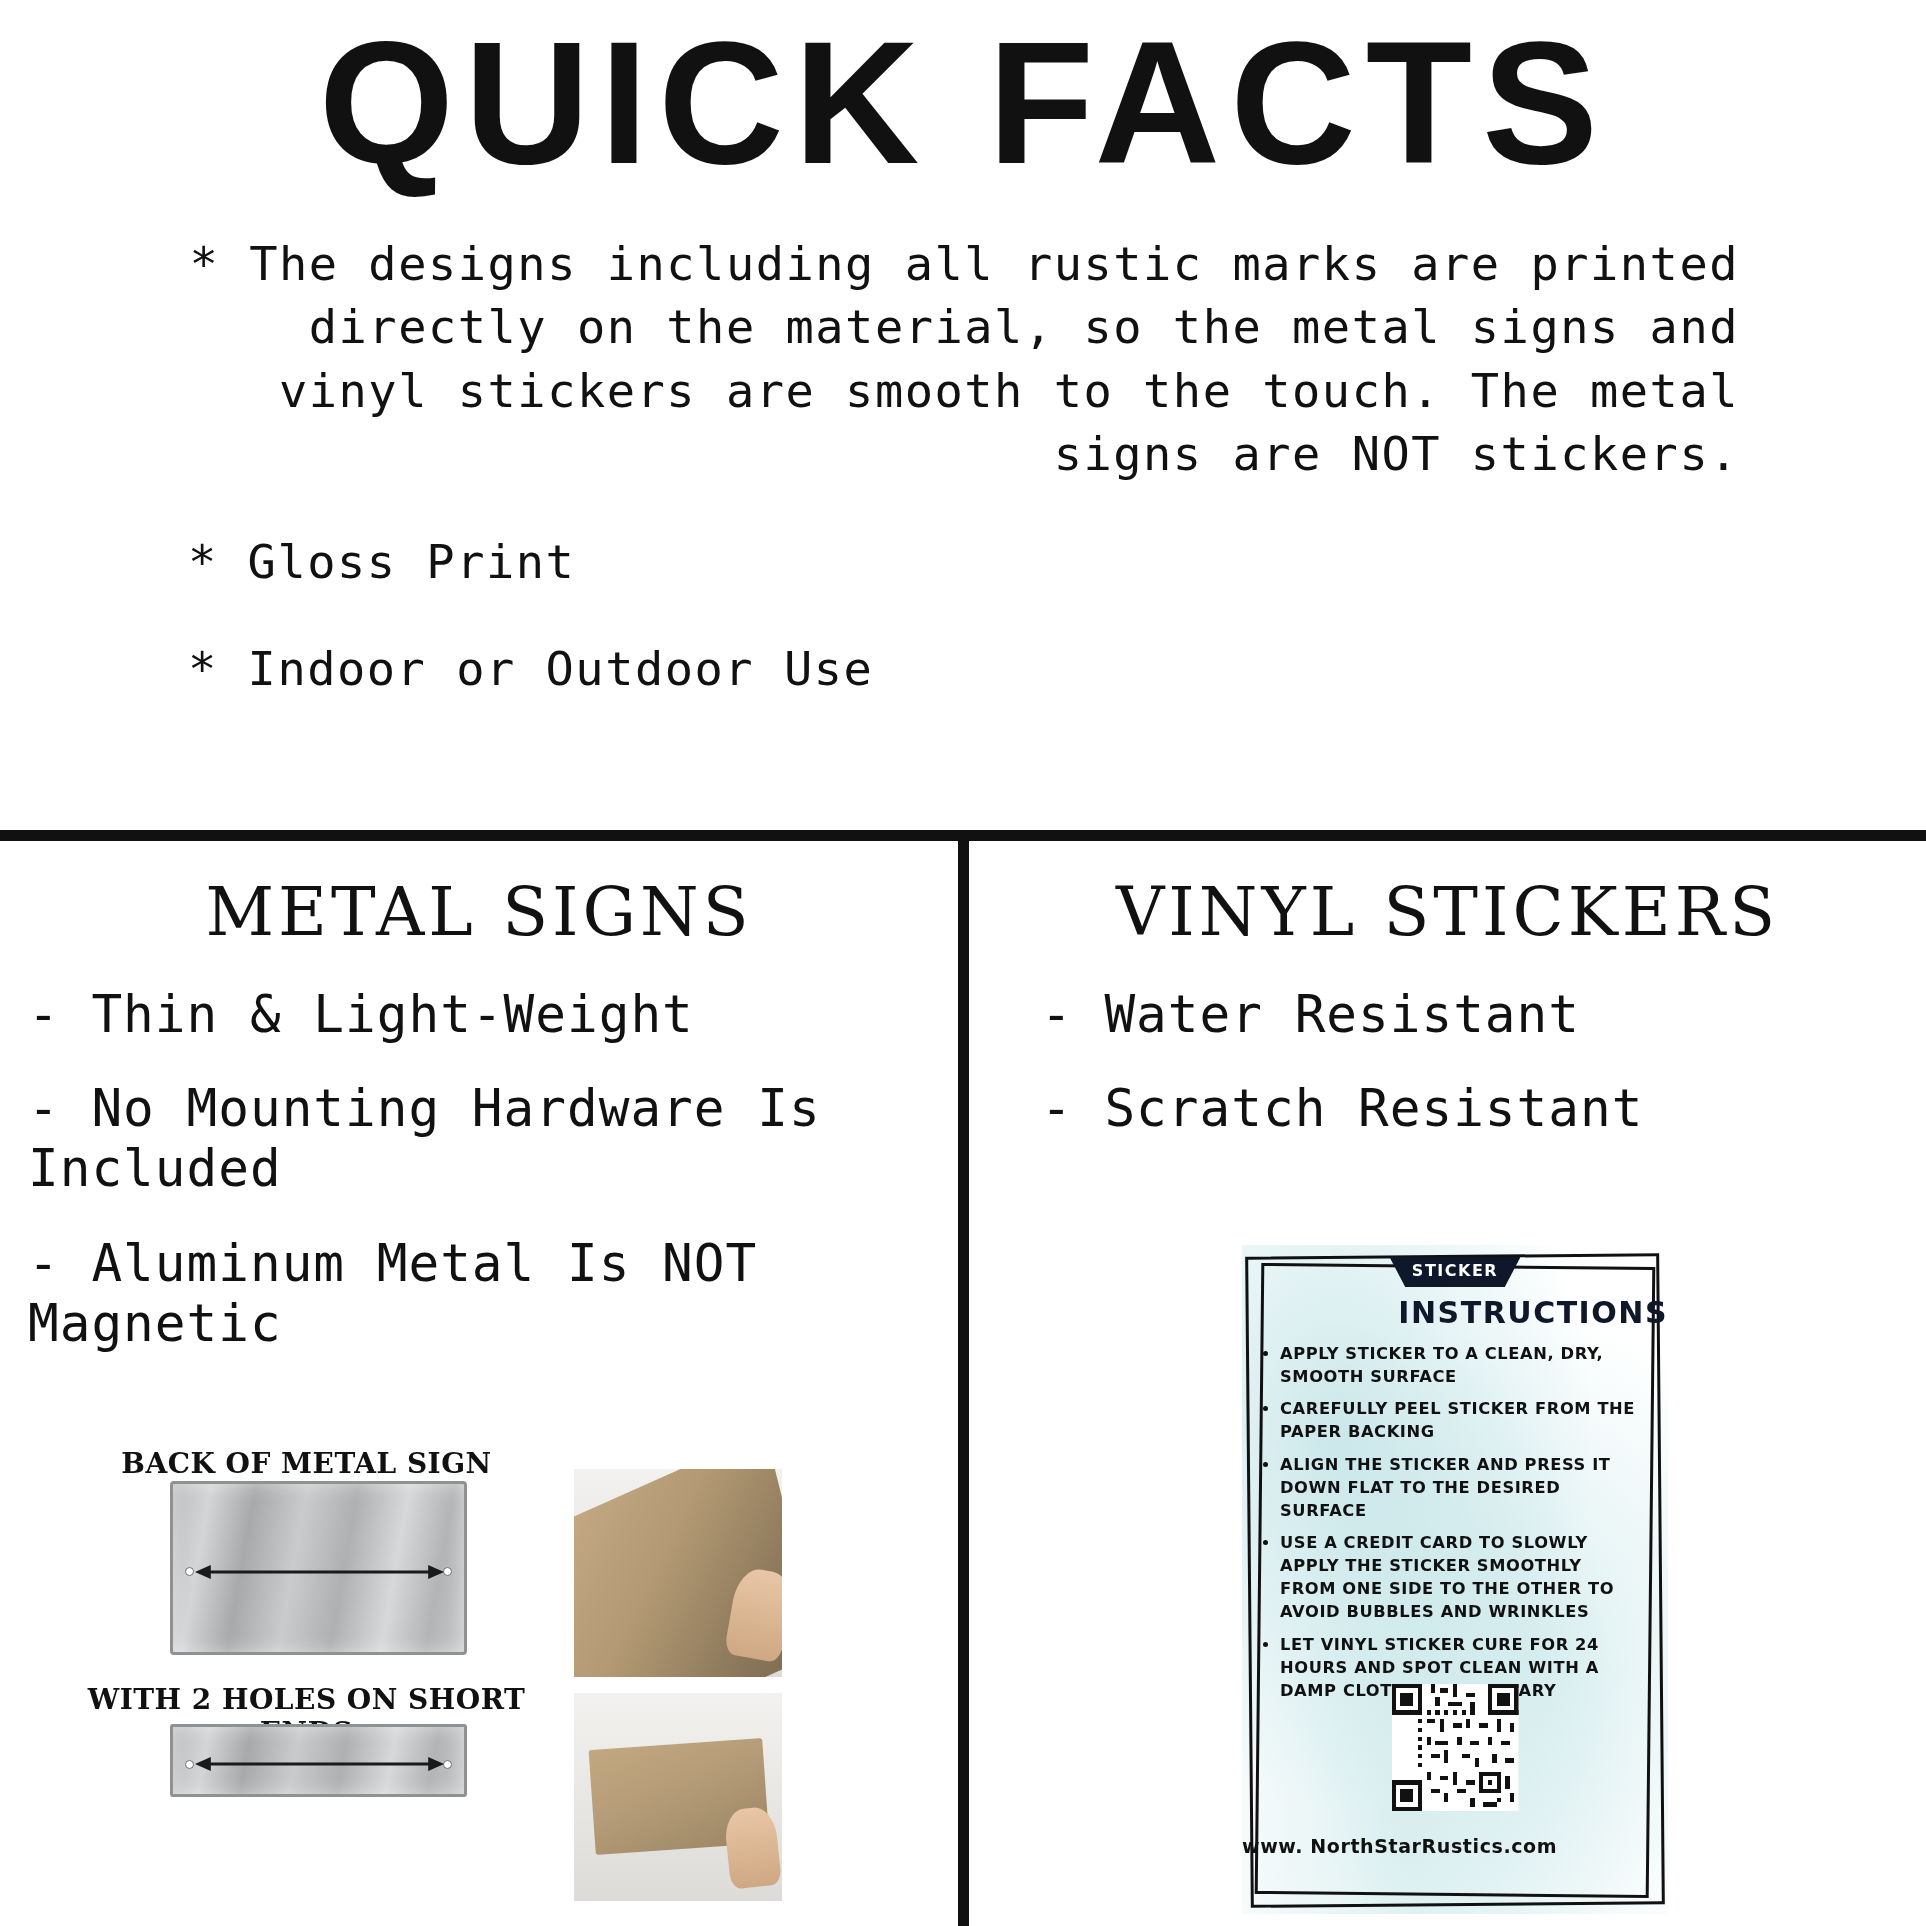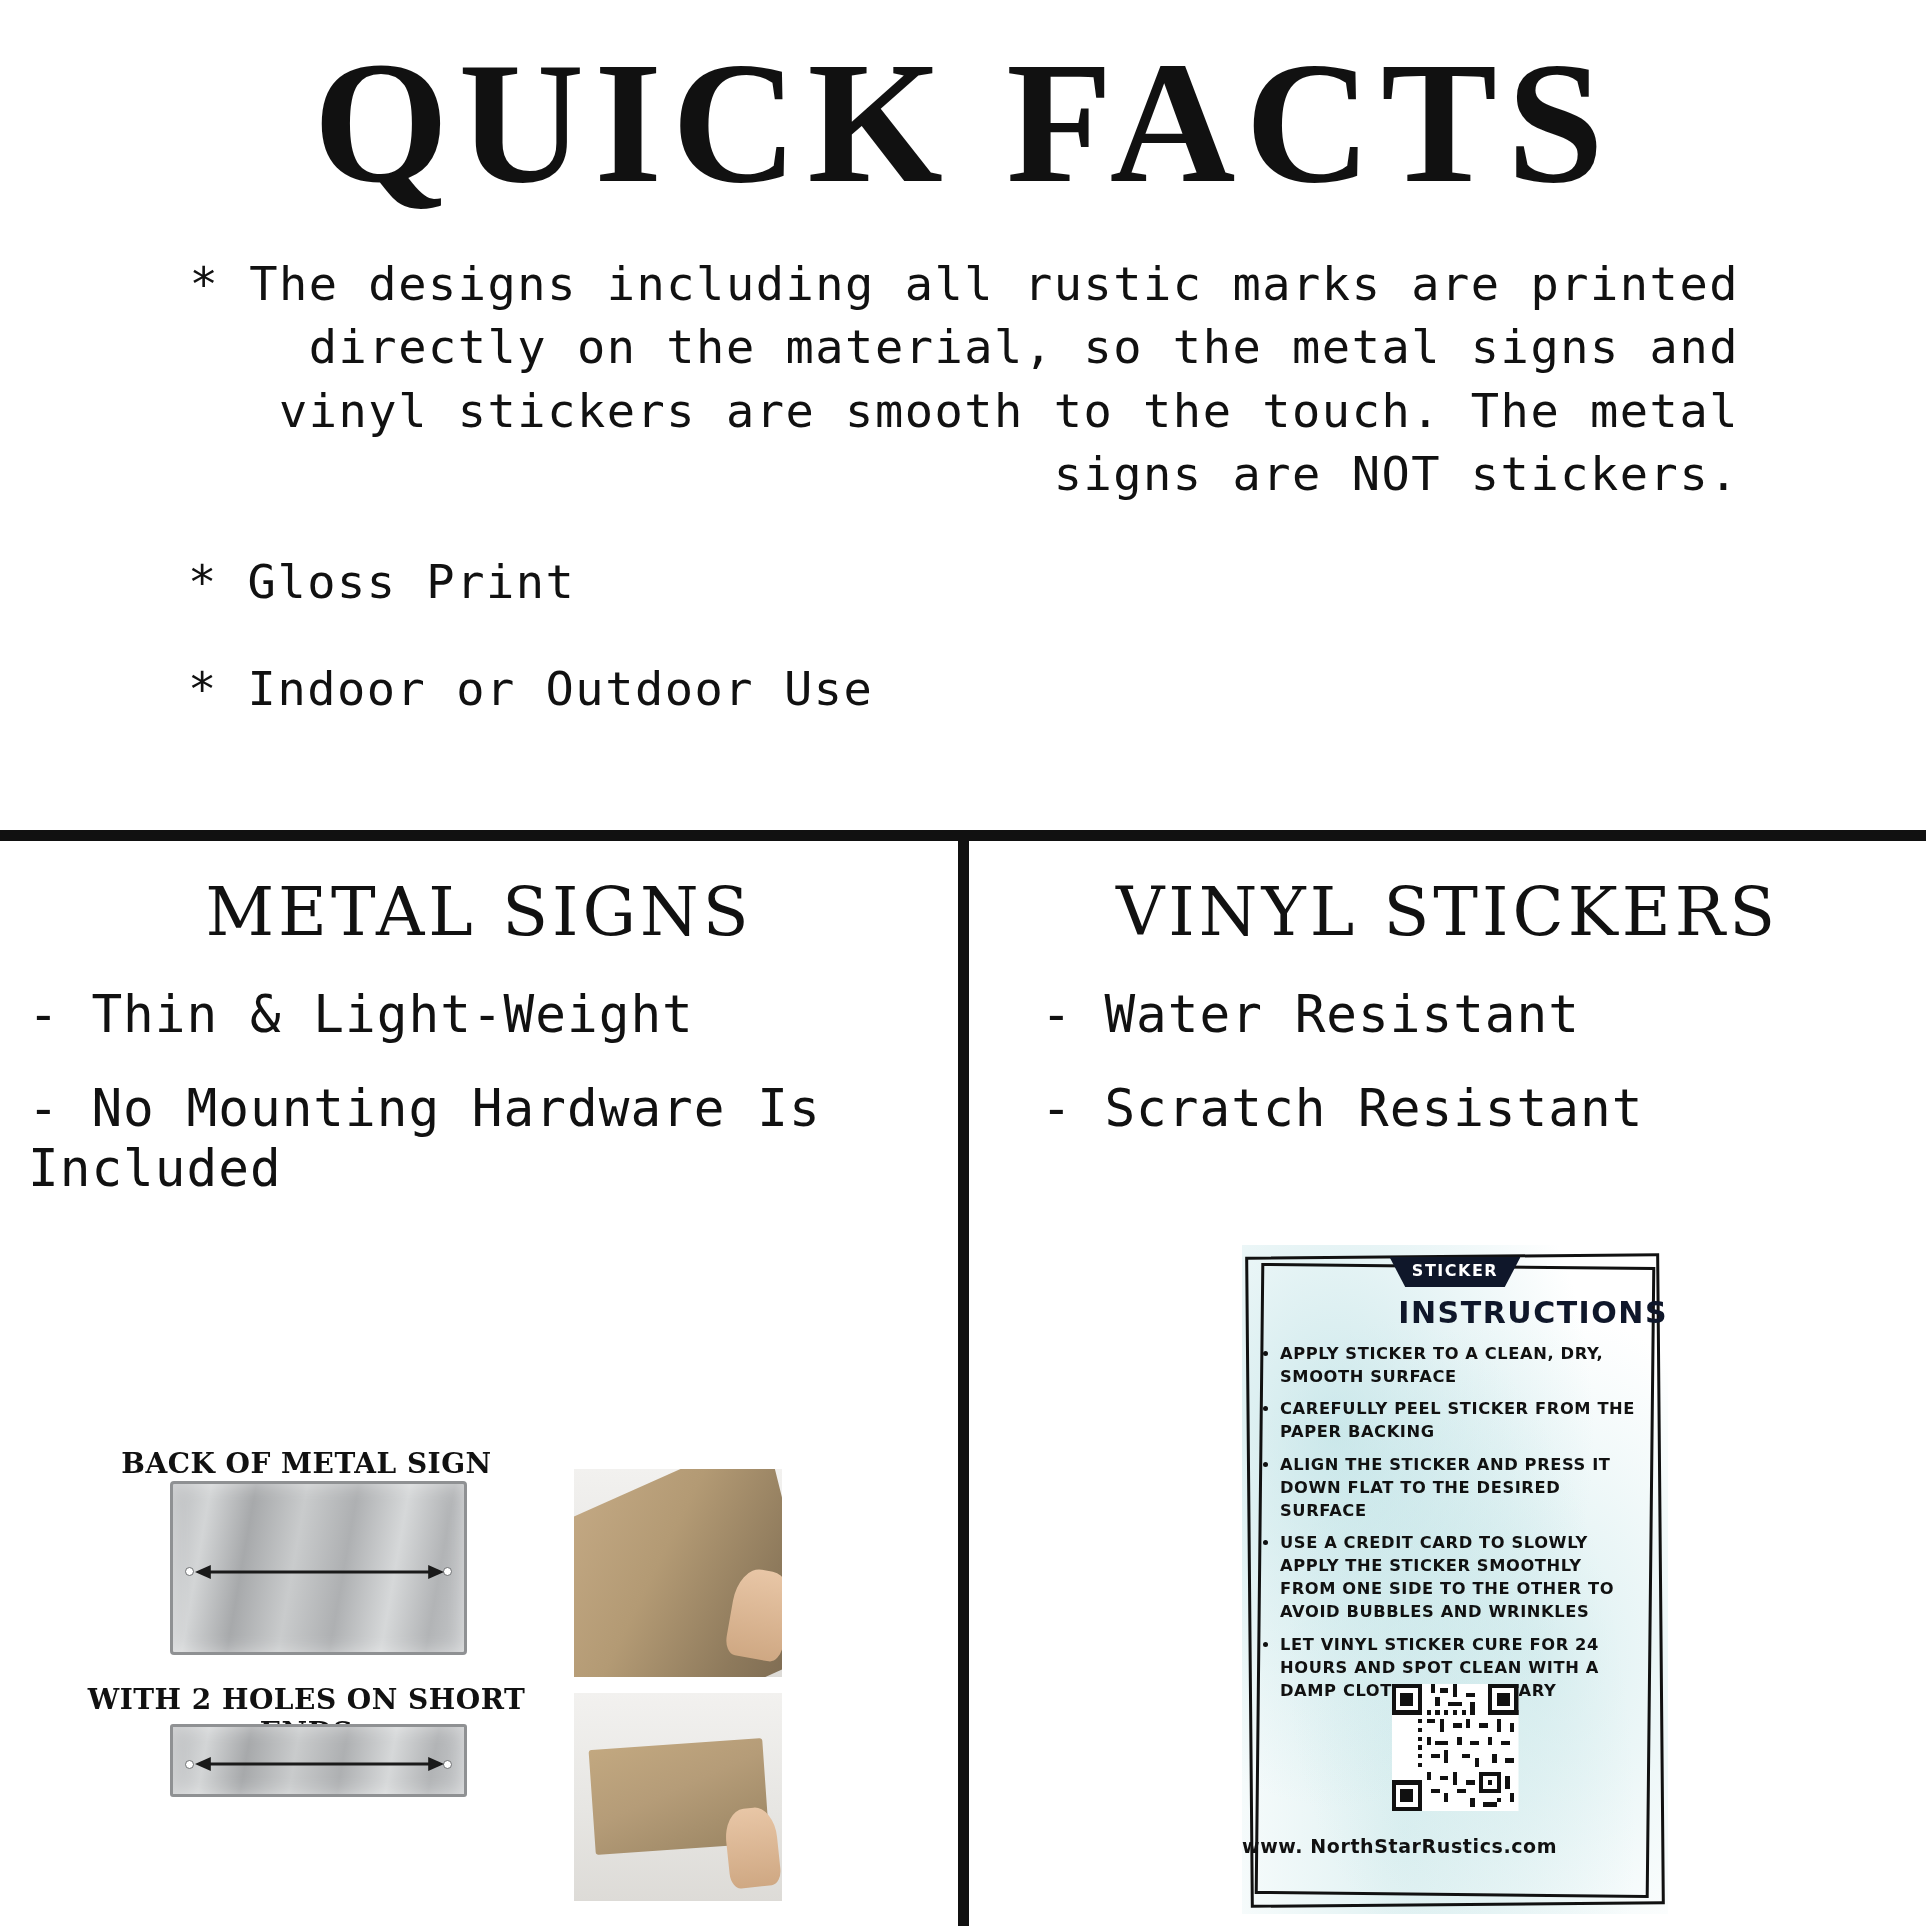--- a/index.html
+++ b/index.html
@@ -20,27 +20,27 @@
 
   
   .top {
     position: absolute;
     left: 0; top: 0;
     width: 1927px;
     height: 834px;
     padding: 0 178px 0 178px;
   }
   .title {
-    font-family: Liberation Serif, serif;
+    font-family: Liberation Sans, sans-serif;
     font-weight: 700;
     font-size: 174px;
     line-height: 1.0;
     letter-spacing: 10px;
     text-align: center;
-    padding-top: 36px;
+    padding-top: 16px;
     white-space: nowrap;
   }
   .facts {
     margin-top: 42px;
     padding: 0 10px 0 10px;
   }
   .fact-para {
     font-size: 47px;
     line-height: 1.35;
     letter-spacing: 1.5px;
@@ -254,20 +254,21 @@
     </div>
   </div>
 
   <div class="hr-main"></div>
   <div class="vr-main"></div>
 
   <div class="col col-left">
     <div class="col-head">METAL SIGNS</div>
     <div class="bullet">- Thin &amp; Light-Weight</div>
     <div class="bullet">- No Mounting Hardware Is Included</div>
+    <div class="bullet">- Aluminum Metal Is NOT Magnetic</div>
   </div>
 
   <div class="metal-figs">
 
     <div class="fig-caption cap1">BACK OF METAL SIGN EXAMPLES</div>
 
     <div class="plate plate-big">
       <div class="hole" style="left:12px; top:83px;"></div>
       <div class="hole" style="right:12px; top:83px;"></div>
       <div class="arrow-wrap" style="left:22px; top:77px; width:249px; height:22px;">

